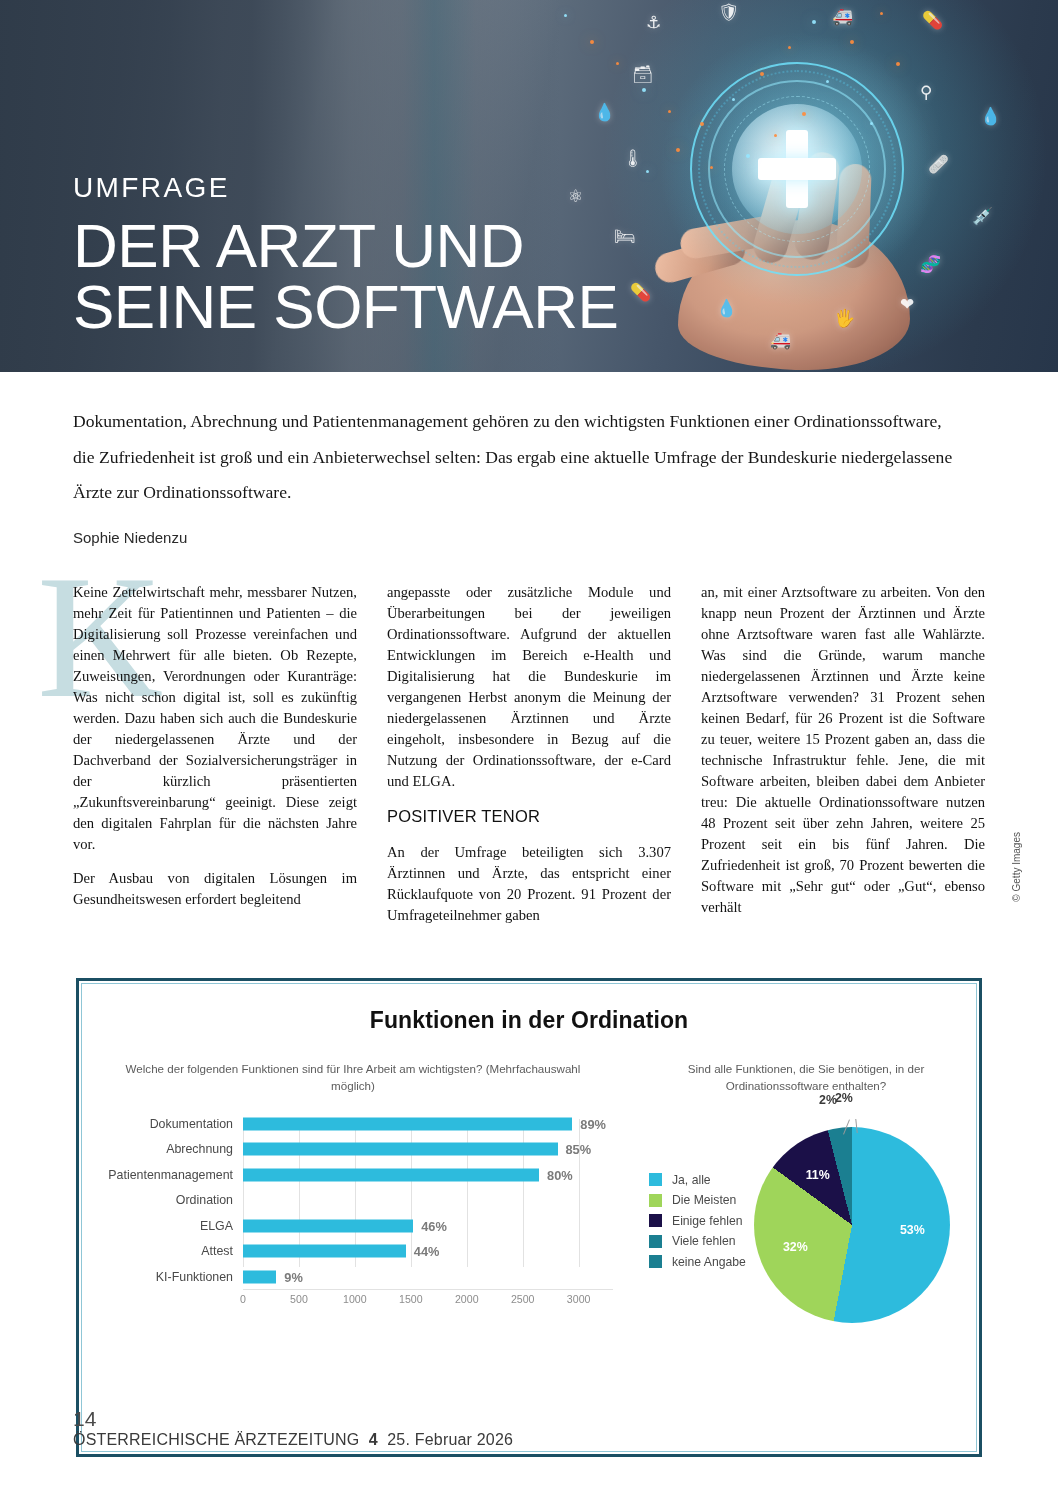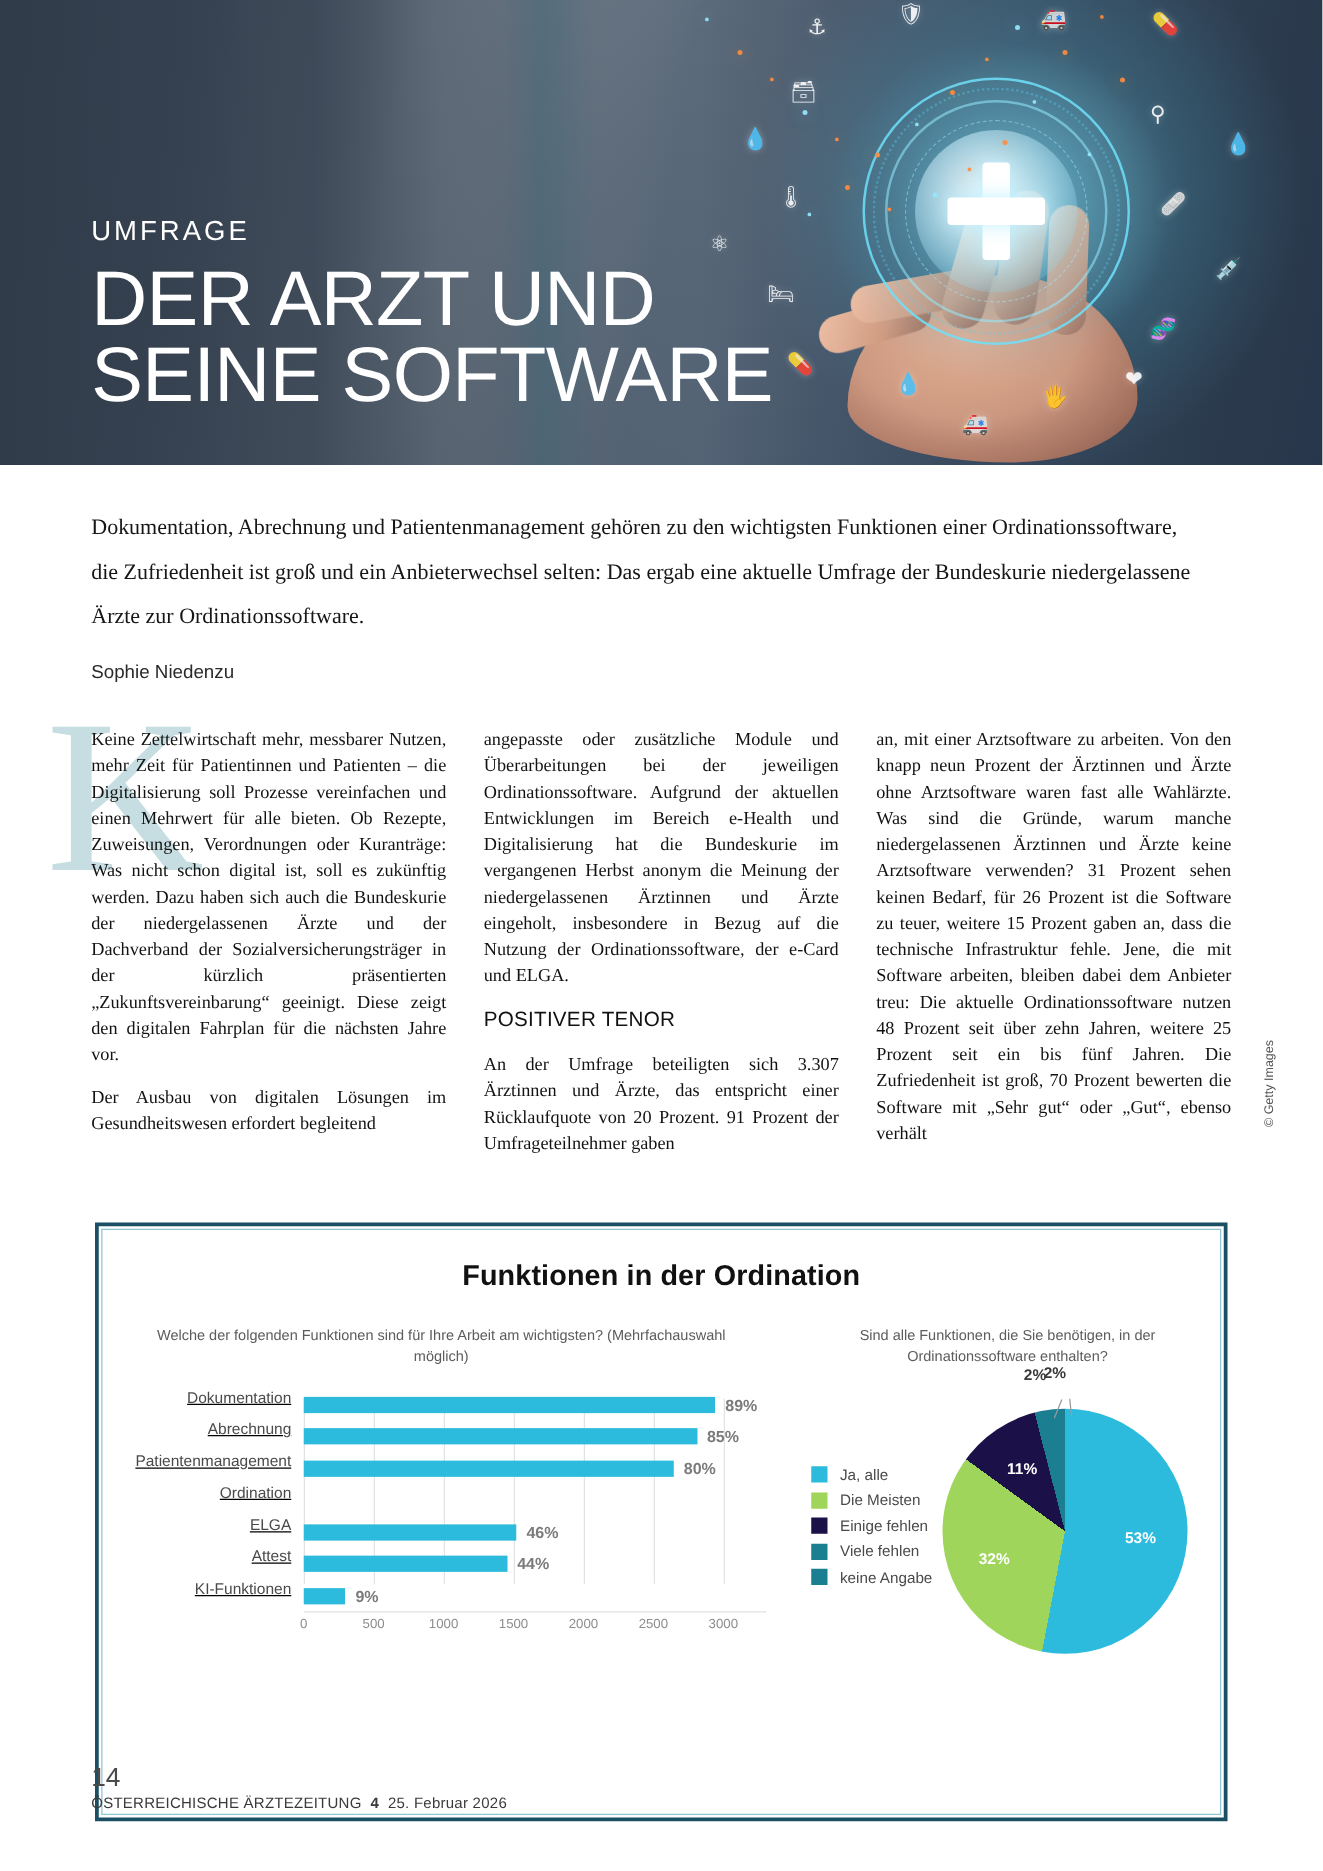--- a/index.html
+++ b/index.html
@@ -92,21 +92,21 @@
   .ico {
     position: absolute; color: #fff; font-size: 17px; line-height: 1;
     opacity: .9; text-shadow: 0 0 6px rgba(255,255,255,.35);
     font-family: "DejaVu Sans", sans-serif;
   }
 
   
   .hero-text { position: absolute; left: 73px; top: 172px; z-index: 6; }
   .kicker {
     font-family: "Liberation Sans", sans-serif;
-    font-size: 22px; letter-spacing: 2.4px; color: #ffffff; font-weight: 300;
+    font-size: 28px; letter-spacing: 2.4px; color: #ffffff; font-weight: 300;
   }
   .headline {
     font-family: "Liberation Sans", sans-serif;
     font-size: 62px; line-height: 0.98; color: #ffffff; font-weight: 300;
     letter-spacing: -0.5px; margin-top: 12px; white-space: pre-line;
   }
 
   
   .lead {
     margin: 32px 73px 0 73px;
@@ -171,21 +171,21 @@
     display: grid; grid-template-columns: 548px 358px; margin-top: 26px;
   }
   .q {
     text-align: center; color: #5c5c5c;
     font-family: "Liberation Sans", sans-serif;
     font-size: 11.6px; line-height: 1.5; padding: 0 36px;
   }
 
   
   .bars { position: relative; margin: 16px 0 0 0; padding: 0 14px 0 12px; }
-  .barrow { display: flex; height: 25.5px; text-decoration: underline; }
+  .barrow { display: flex; align-items: center; height: 25.5px; }
   .barlabel {
     width: 152px; text-align: right; padding-right: 10px;
     font-family: "Liberation Sans", sans-serif;
     font-size: 12.4px; color: #4a4a4a; white-space: nowrap;
   }
   .bartrack { position: relative; flex: 1; height: 100%; }
   .bar {
     position: absolute; left: 0; top: 50%; transform: translateY(-50%);
     height: 13px; background: #2dbbdd;
   }
@@ -223,21 +223,21 @@
   .callout { position: absolute; background: #9a9a9a; }
 
   
   .footer {
     position: absolute; left: 73px; right: 73px; bottom: 48px;
     display: flex; align-items: baseline; justify-content: flex-start; flex-direction: column;
   }
   .pageno { font-family: "Liberation Sans", sans-serif; font-size: 21px; color: #4a4a4a; }
   .imprint {
     font-family: "Liberation Sans", sans-serif;
-    font-size: 12px; color: #3a3a3a; letter-spacing: .2px;
+    font-size: 16px; color: #3a3a3a; letter-spacing: .2px;
   }
   .imprint b { font-weight: bold; }
 </style>
 </head>
 <body>
 
 <div class="hero">
   <div class="hero-photo"></div>
   <div class="hero-streaks"></div>
 

